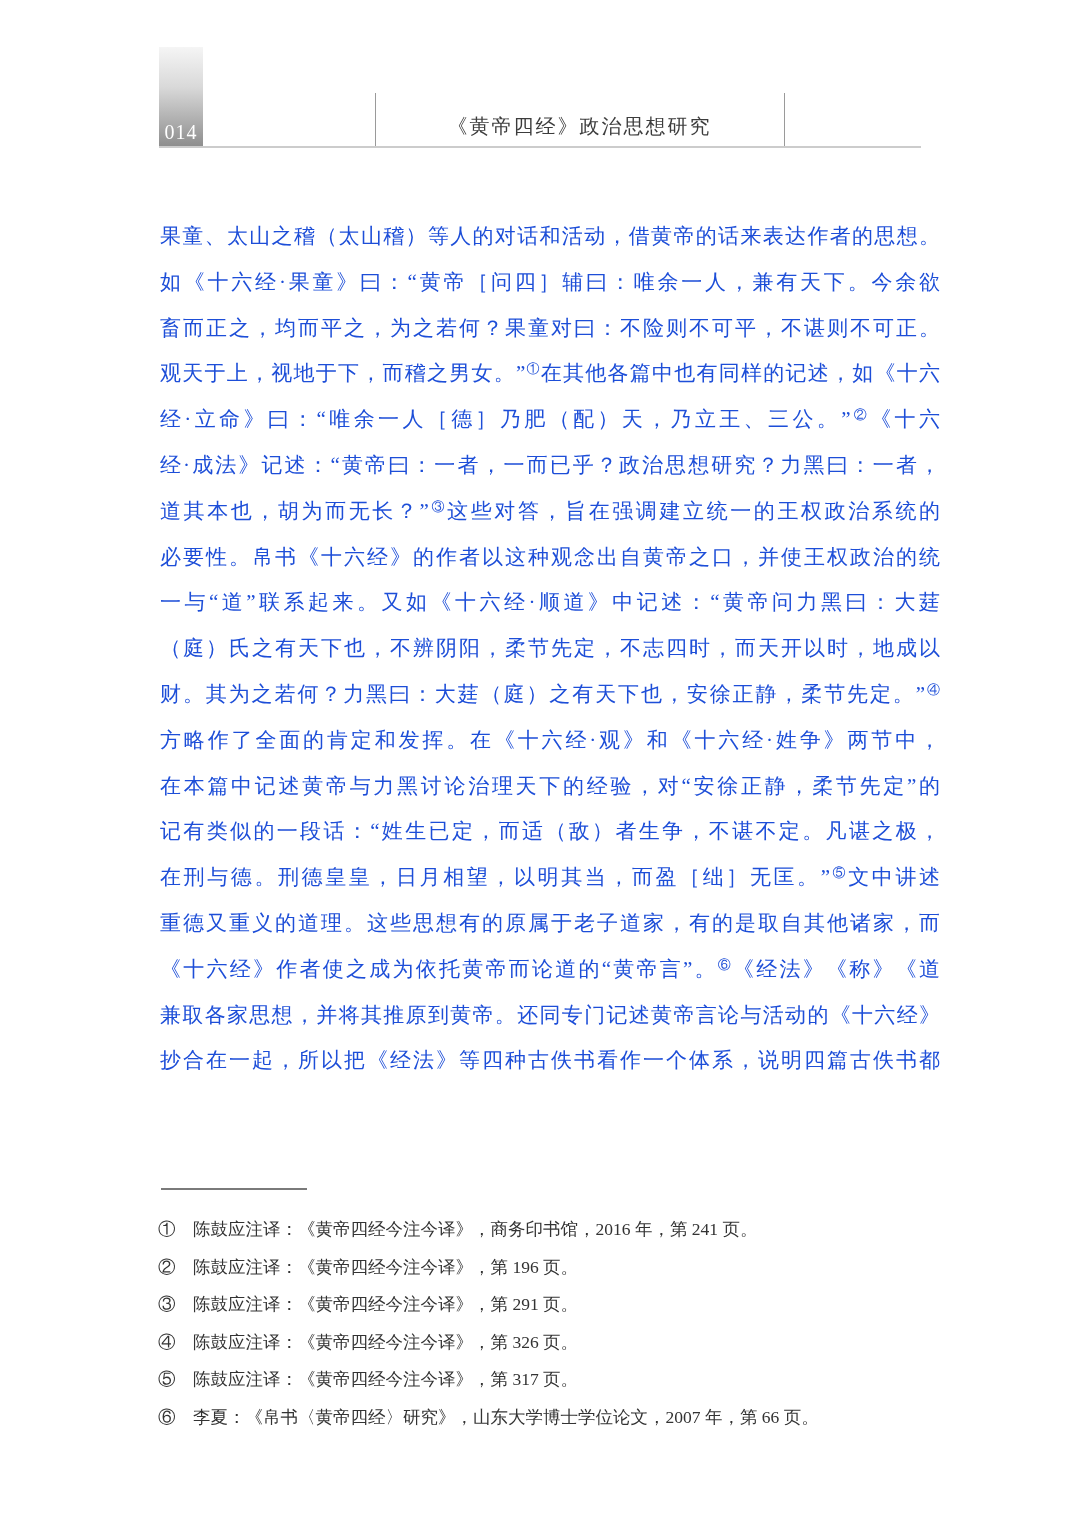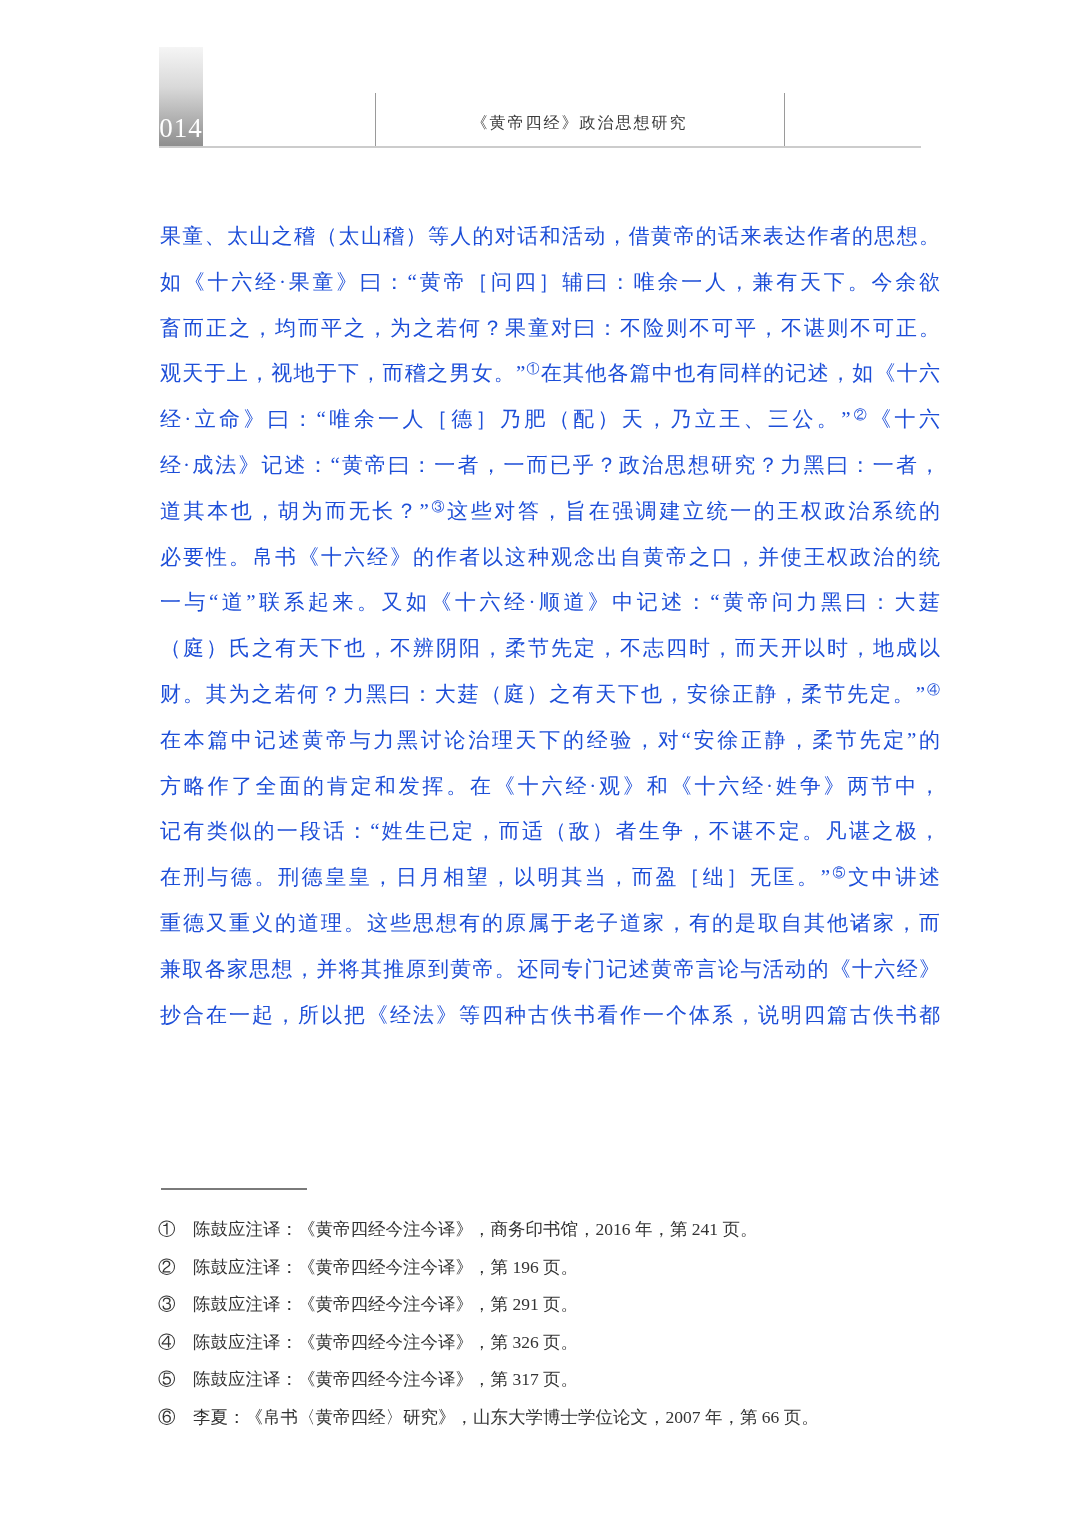--- a/index.html
+++ b/index.html
@@ -17,21 +17,21 @@
     position: absolute;
     left: 159px; top: 47px;
     width: 44px; height: 100px;
     background: linear-gradient(to bottom, #f5f5f5 0%, #d9d9d9 40%, #8d8d8d 100%);
   }
   .pagenum {
     position: absolute;
     left: 0; right: 0; bottom: 3px;
     text-align: center;
     color: #ffffff;
-    font-size: 27px;
+    font-size: 20px;
     letter-spacing: 1px;
   }
   .header-rule {
     position: absolute;
     left: 159px; top: 146px;
     width: 762px; height: 2px;
     background: #cccccc;
   }
   .header-vline {
     position: absolute;
@@ -39,21 +39,21 @@
     width: 1px;
     background: #9a9a9a;
   }
   .header-vline.left  { left: 375px; }
   .header-vline.right { left: 784px; }
   .header-title {
     position: absolute;
     left: 375px; top: 113px;
     width: 409px;
     text-align: center;
-    font-size: 16px;
+    font-size: 20px;
     color: #3c3c3c;
     letter-spacing: 2px;
     white-space: nowrap;
   }
 
   
   .body-block {
     position: absolute;
     left: 160px; top: 214px;
     width: 780px;
@@ -112,25 +112,26 @@
     <div class="body-line">如《十六经·果童》曰：“黄帝［问四］辅曰：唯余一人，兼有天下。今余欲</div>
     <div class="body-line">畜而正之，均而平之，为之若何？果童对曰：不险则不可平，不谌则不可正。</div>
     <div class="body-line">观天于上，视地于下，而稽之男女。”<sup>①</sup>在其他各篇中也有同样的记述，如《十六</div>
     <div class="body-line">经·立命》曰：“唯余一人［德］乃肥（配）天，乃立王、三公。”<sup>②</sup>《十六</div>
     <div class="body-line">经·成法》记述：“黄帝曰：一者，一而已乎？政治思想研究？力黑曰：一者，</div>
     <div class="body-line">道其本也，胡为而无长？”<sup>③</sup>这些对答，旨在强调建立统一的王权政治系统的</div>
     <div class="body-line">必要性。帛书《十六经》的作者以这种观念出自黄帝之口，并使王权政治的统</div>
     <div class="body-line">一与“道”联系起来。又如《十六经·顺道》中记述：“黄帝问力黑曰：大莛</div>
     <div class="body-line">（庭）氏之有天下也，不辨阴阳，柔节先定，不志四时，而天开以时，地成以</div>
     <div class="body-line">财。其为之若何？力黑曰：大莛（庭）之有天下也，安徐正静，柔节先定。”<sup>④</sup></div>
+    <div class="body-line">方略作了全面的肯定和发挥。在《十六经·观》和《十六经·姓争》两节中，</div>
     <div class="body-line">在本篇中记述黄帝与力黑讨论治理天下的经验，对“安徐正静，柔节先定”的</div>
-    <div class="body-line">方略作了全面的肯定和发挥。在《十六经·观》和《十六经·姓争》两节中，</div>
     <div class="body-line">记有类似的一段话：“姓生已定，而适（敌）者生争，不谌不定。凡谌之极，</div>
     <div class="body-line">在刑与德。刑德皇皇，日月相望，以明其当，而盈［绌］无匡。”<sup>⑤</sup>文中讲述</div>
     <div class="body-line">重德又重义的道理。这些思想有的原属于老子道家，有的是取自其他诸家，而</div>
+    <div class="body-line">《十六经》作者使之成为依托黄帝而论道的“黄帝言”。<sup>⑥</sup>《经法》《称》《道</div>
     <div class="body-line">兼取各家思想，并将其推原到黄帝。还同专门记述黄帝言论与活动的《十六经》</div>
     <div class="body-line">抄合在一起，所以把《经法》等四种古佚书看作一个体系，说明四篇古佚书都</div>
   </div>
 
   <div class="footnote-rule"></div>
   <div class="footnotes">
     <div class="footnote">
       <span class="fn-marker">①</span>
       <span class="fn-text">陈鼓应注译：《黄帝四经今注今译》，商务印书馆，2016 年，第 241 页。</span>
     </div>

